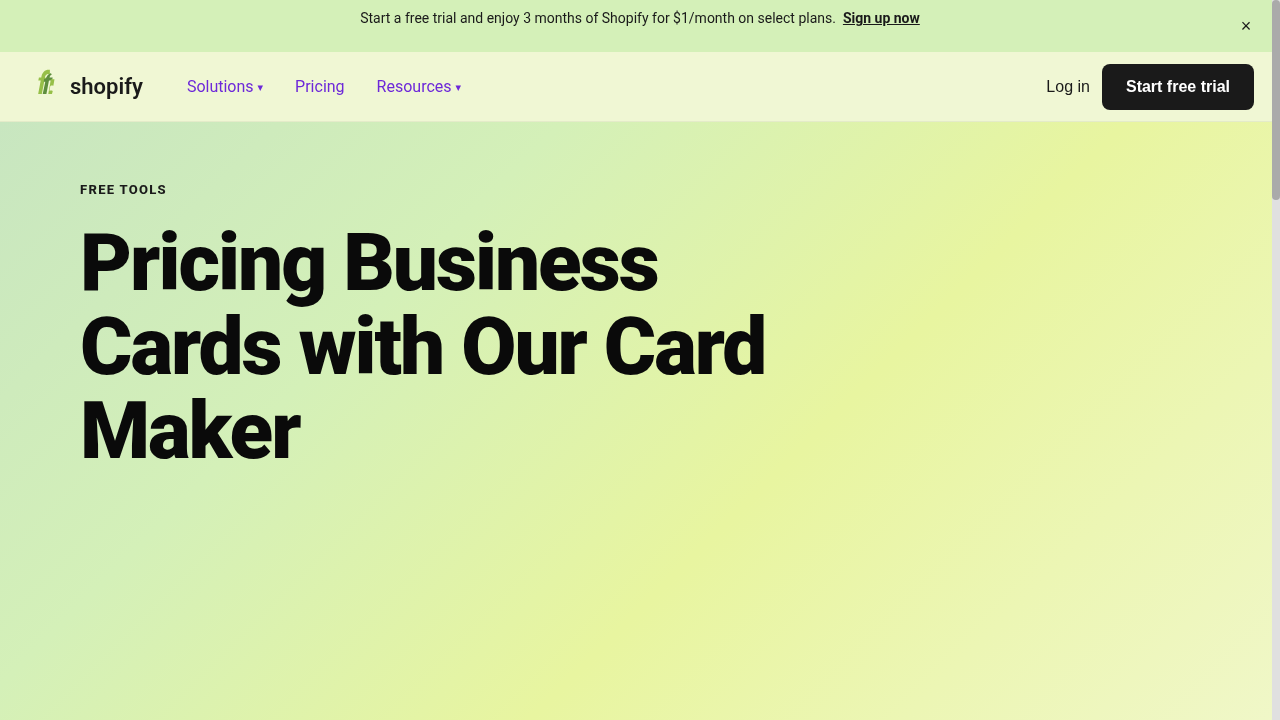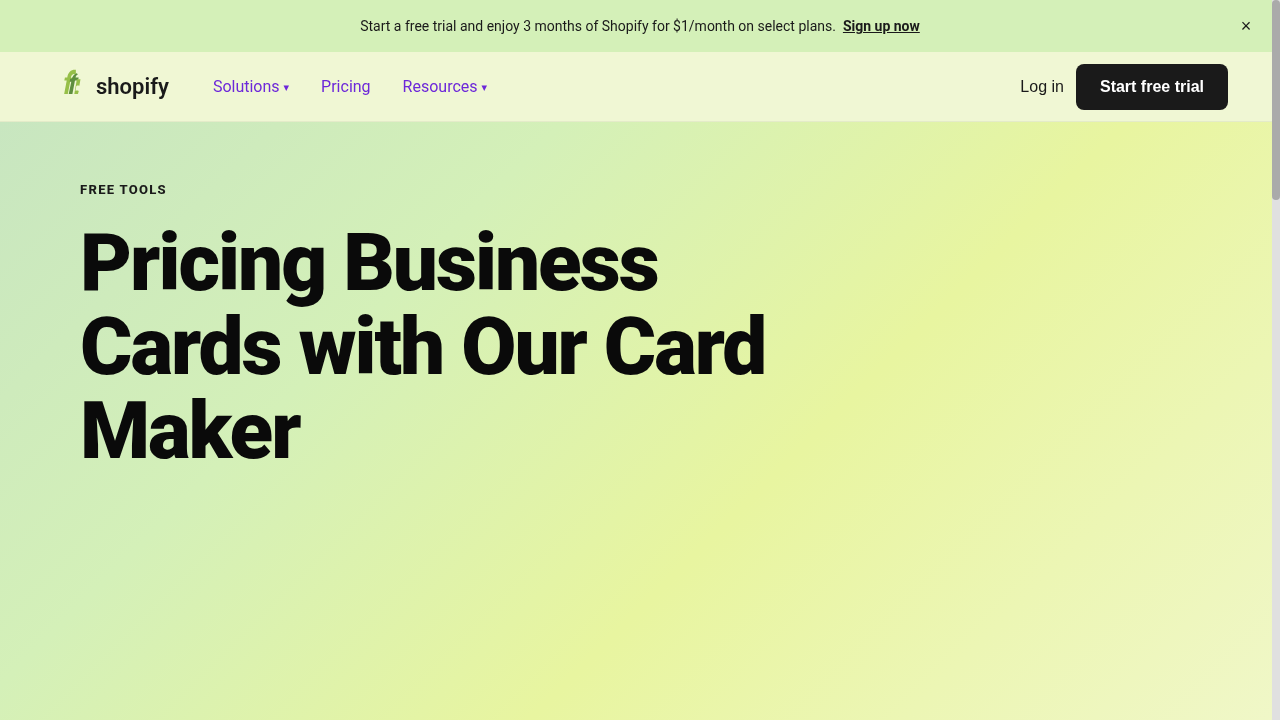--- a/index.html
+++ b/index.html
@@ -18,21 +18,20 @@
 
     
     .announcement-banner {
       background-color: #d4f0b8;
       text-align: center;
       padding: 10px 20px;
       font-size: 14px;
       color: #1a1a1a;
       position: relative;
       display: flex;
-      align-items: center;
       justify-content: center;
       min-height: 52px;
     }
 
     .announcement-text {
       font-size: 14px;
       color: #1a1a1a;
     }
 
     .announcement-link {
@@ -56,21 +55,21 @@
       align-items: center;
       justify-content: center;
       width: 28px;
       height: 28px;
     }
 
     
     .navbar {
       background: rgba(240, 247, 212, 0.85);
       backdrop-filter: blur(10px);
-      padding: 0 52px;
+      padding: 0 26px;
       height: 70px;
       display: flex;
       align-items: center;
       justify-content: space-between;
       border-bottom: 1px solid rgba(0,0,0,0.05);
     }
 
     .nav-left {
       display: flex;
       align-items: center;

